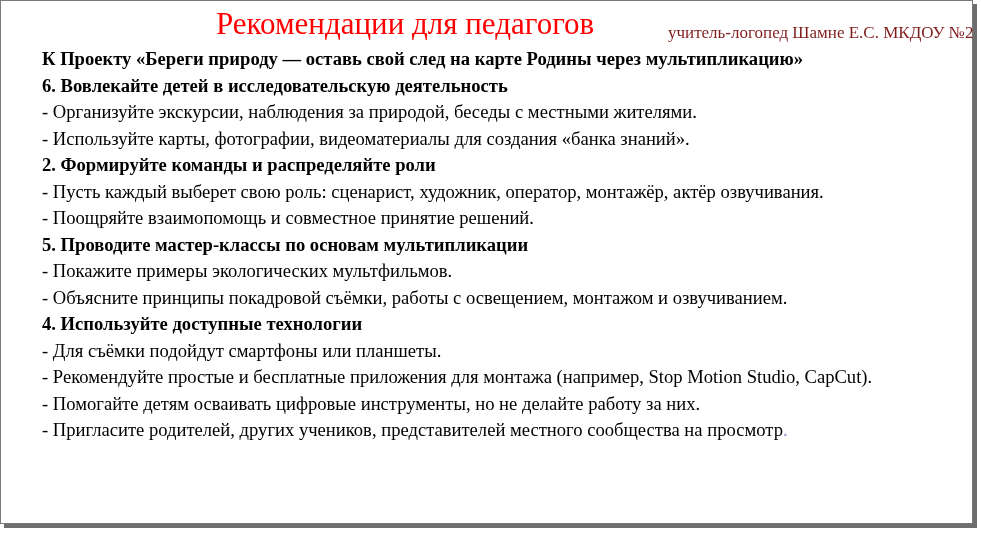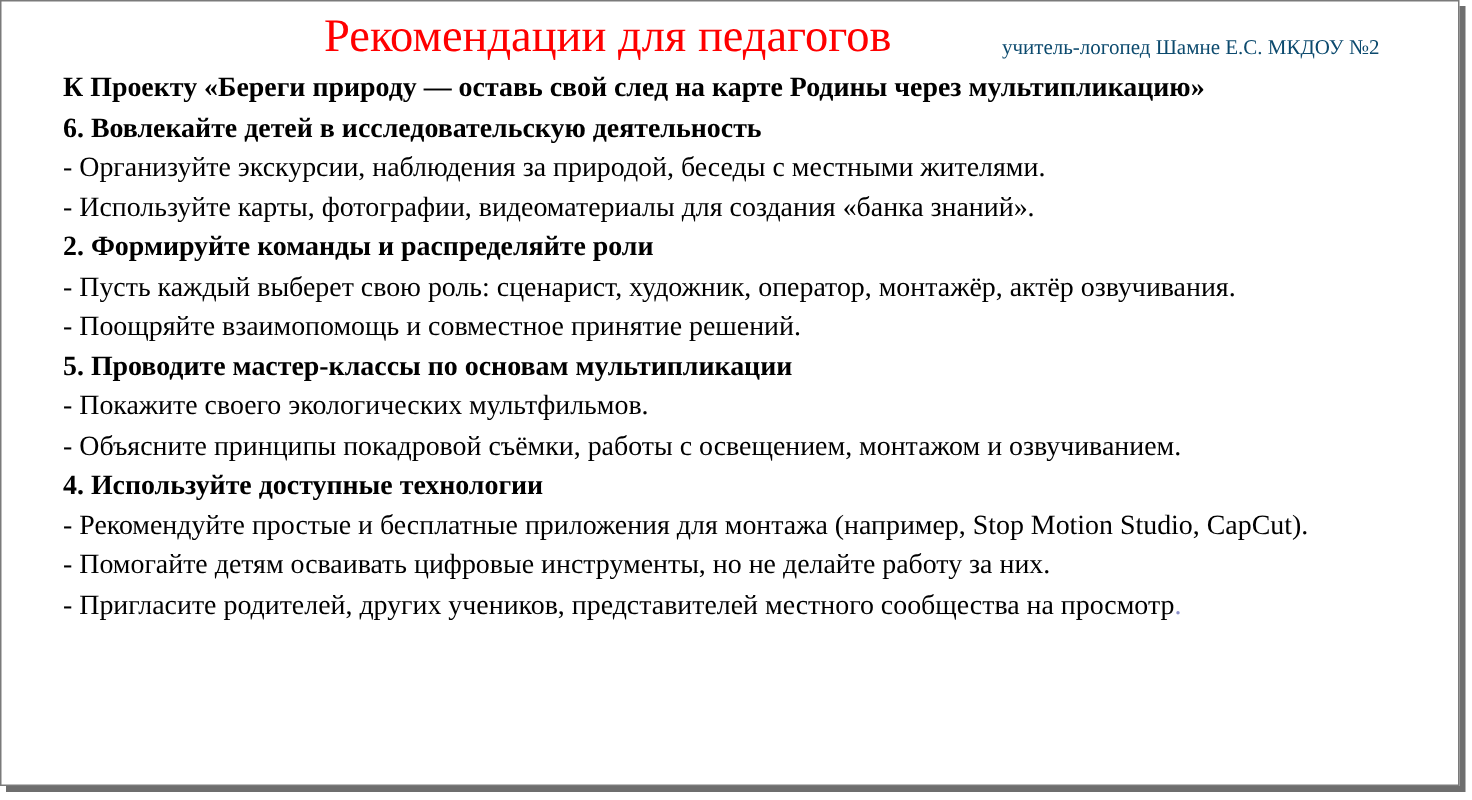--- a/index.html
+++ b/index.html
@@ -40,23 +40,23 @@
       top: 0;
       font-size: 31px;
       line-height: 38px;
       color: #ff0000;
       white-space: nowrap;
     }
     .author {
       position: absolute;
       left: 667px;
       top: 21px;
-      font-size: 14px;
+      font-size: 17px;
       line-height: 14px;
-      color: #0c4a6e;
+      color: #7f1d1d;
       white-space: nowrap;
     }
     .content {
       position: absolute;
       left: 9px;
       top: 45px;
       right: 4px;
       margin-left: 32px;
     }
     .line {
@@ -86,21 +86,22 @@
 
     <div class="line bold">6. Вовлекайте детей в исследовательскую деятельность</div>
     <div class="line">- Организуйте экскурсии, наблюдения за природой, беседы с местными жителями.</div>
     <div class="line">- Используйте карты, фотографии, видеоматериалы для создания «банка знаний».</div>
 
     <div class="line bold">2. Формируйте команды и распределяйте роли</div>
     <div class="line">- Пусть каждый выберет свою роль: сценарист, художник, оператор, монтажёр, актёр озвучивания.</div>
     <div class="line">- Поощряйте взаимопомощь и совместное принятие решений.</div>
 
     <div class="line bold">5. Проводите мастер-классы по основам мультипликации</div>
-    <div class="line">- Покажите своего экологических мультфильмов.</div>
+    <div class="line">- Покажите примеры экологических мультфильмов.</div>
     <div class="line">- Объясните принципы покадровой съёмки, работы с освещением, монтажом и озвучиванием.</div>
 
     <div class="line bold">4. Используйте доступные технологии</div>
+    <div class="line">- Для съёмки подойдут смартфоны или планшеты.</div>
     <div class="line">- Рекомендуйте простые и бесплатные приложения для монтажа (например, Stop Motion Studio, CapCut).</div>
     <div class="line">- Помогайте детям осваивать цифровые инструменты, но не делайте работу за них.</div>
     <div class="line"><span>- Пригласите родителей, других учеников, представителей местного сообщества на просмотр</span><span class="trail-dot">.</span></div>
   </div>
 </div>
 
 </body></html>

